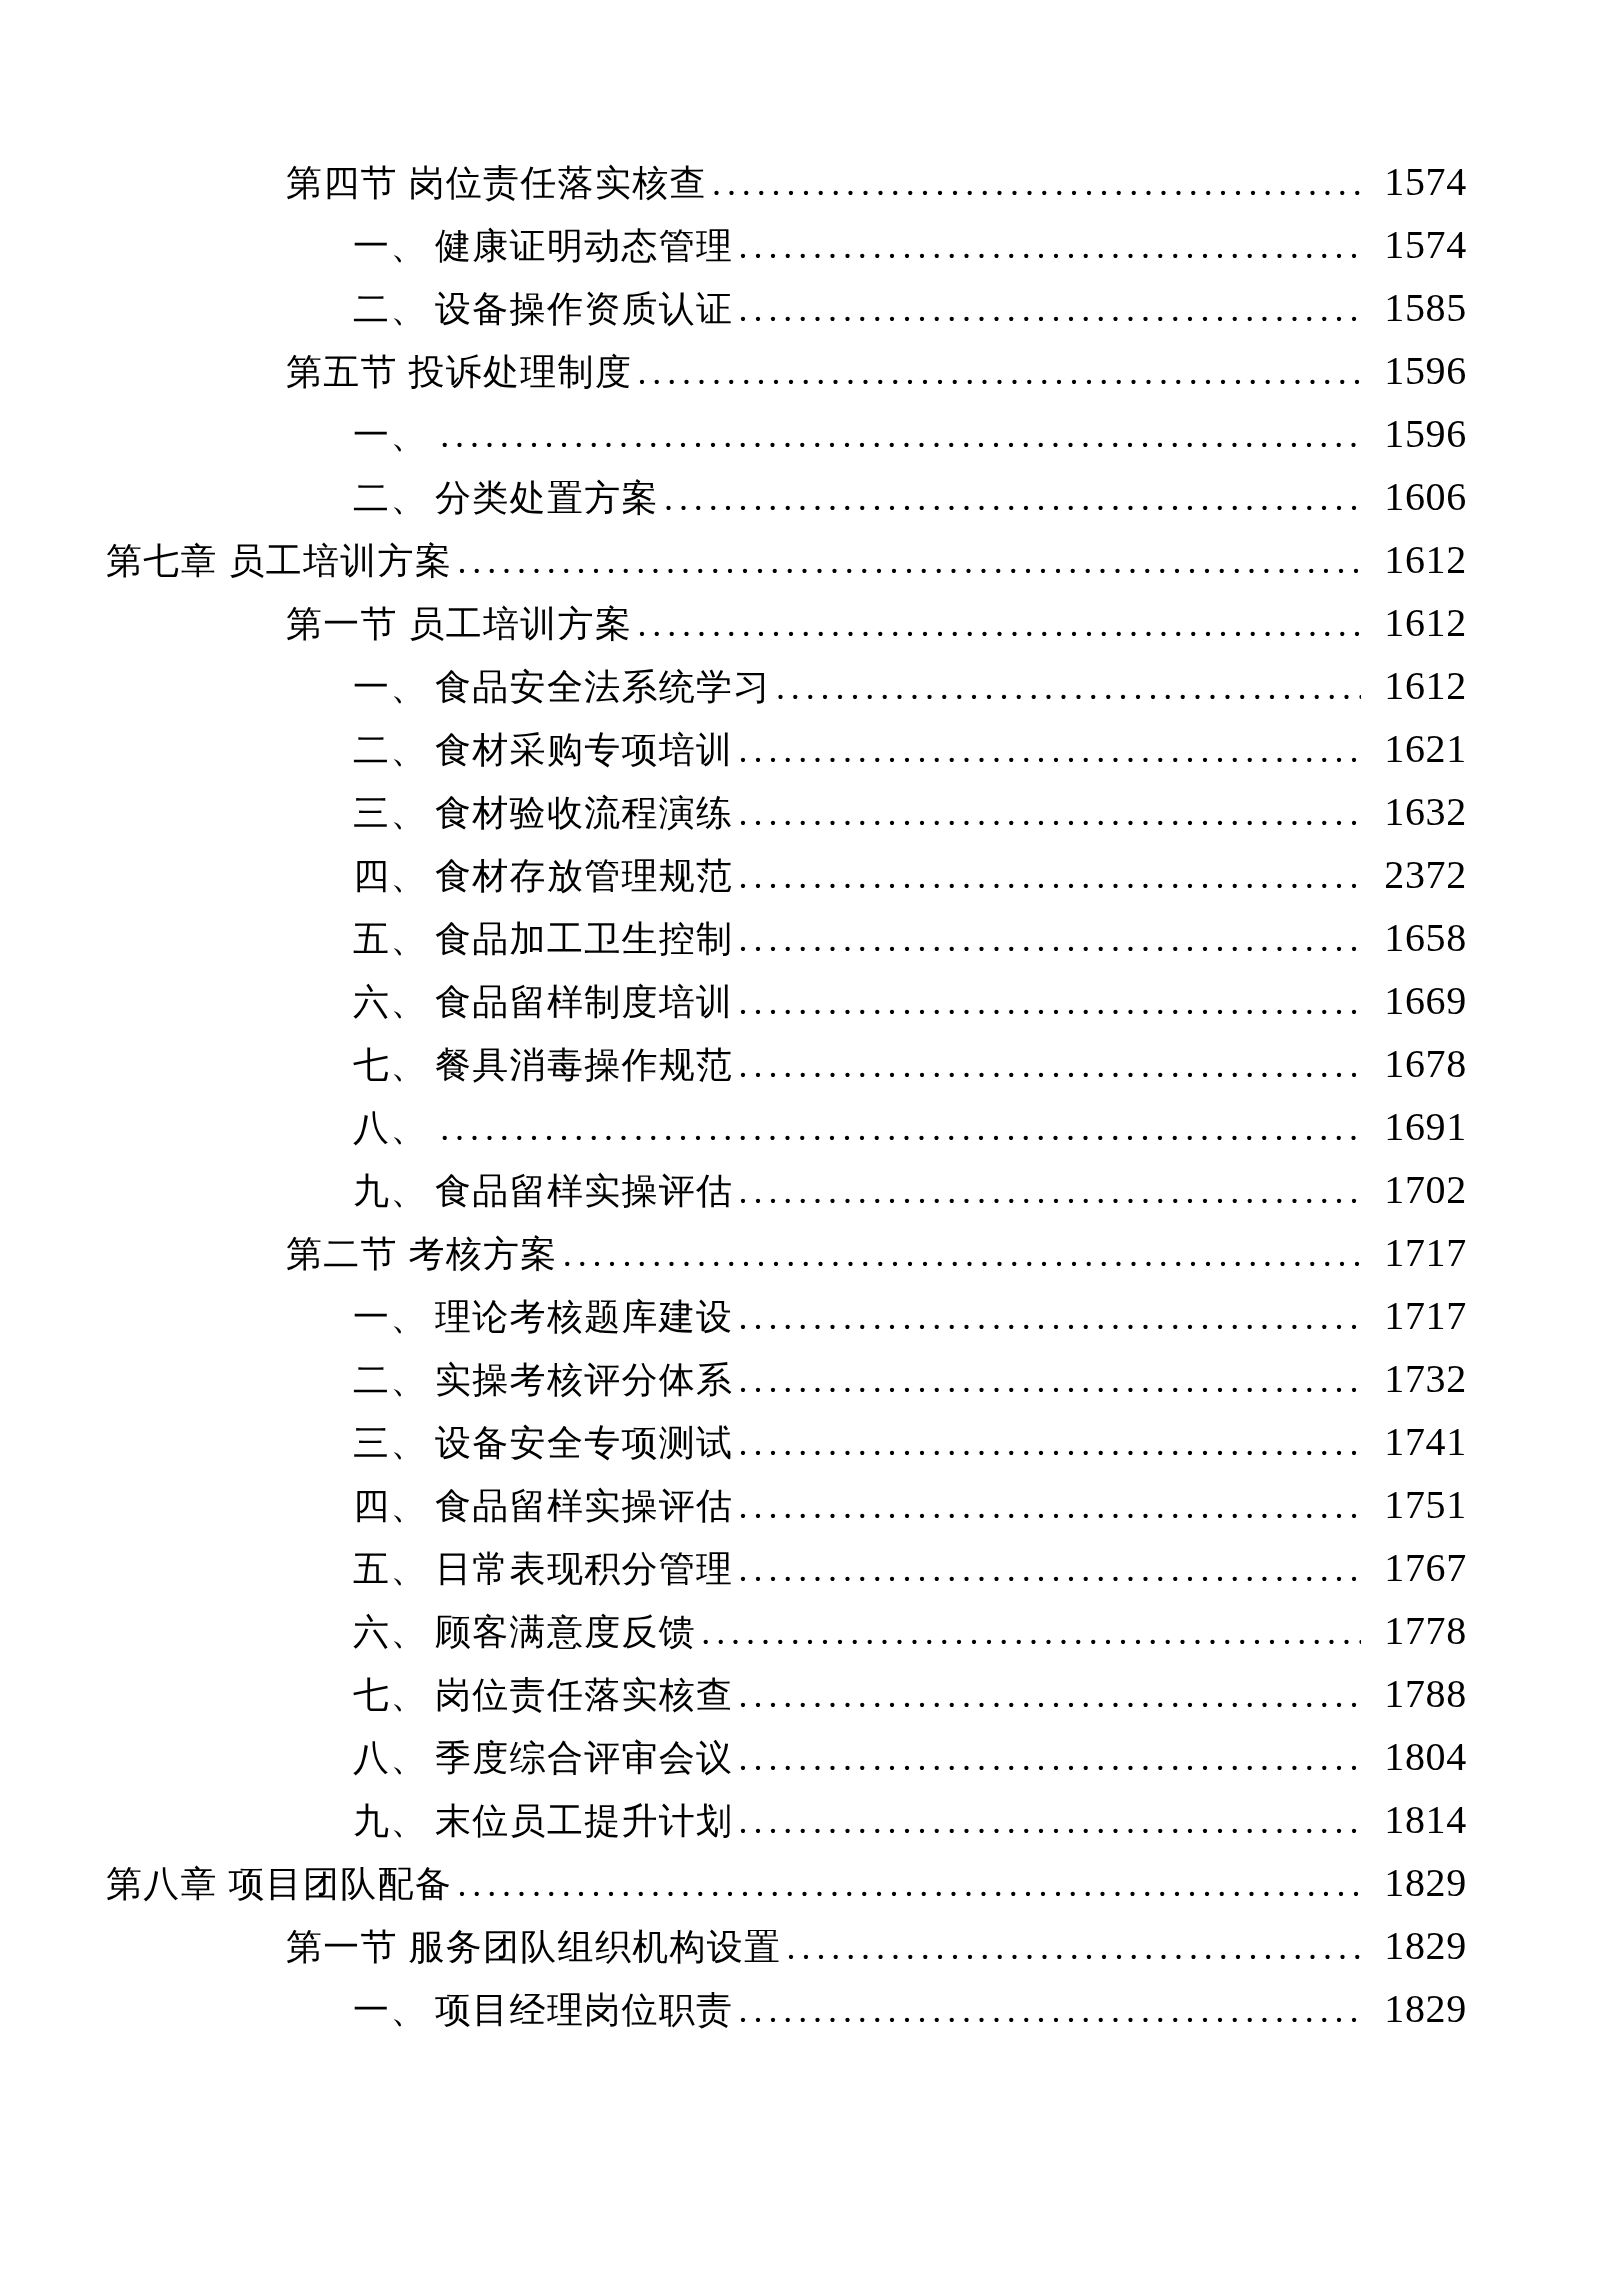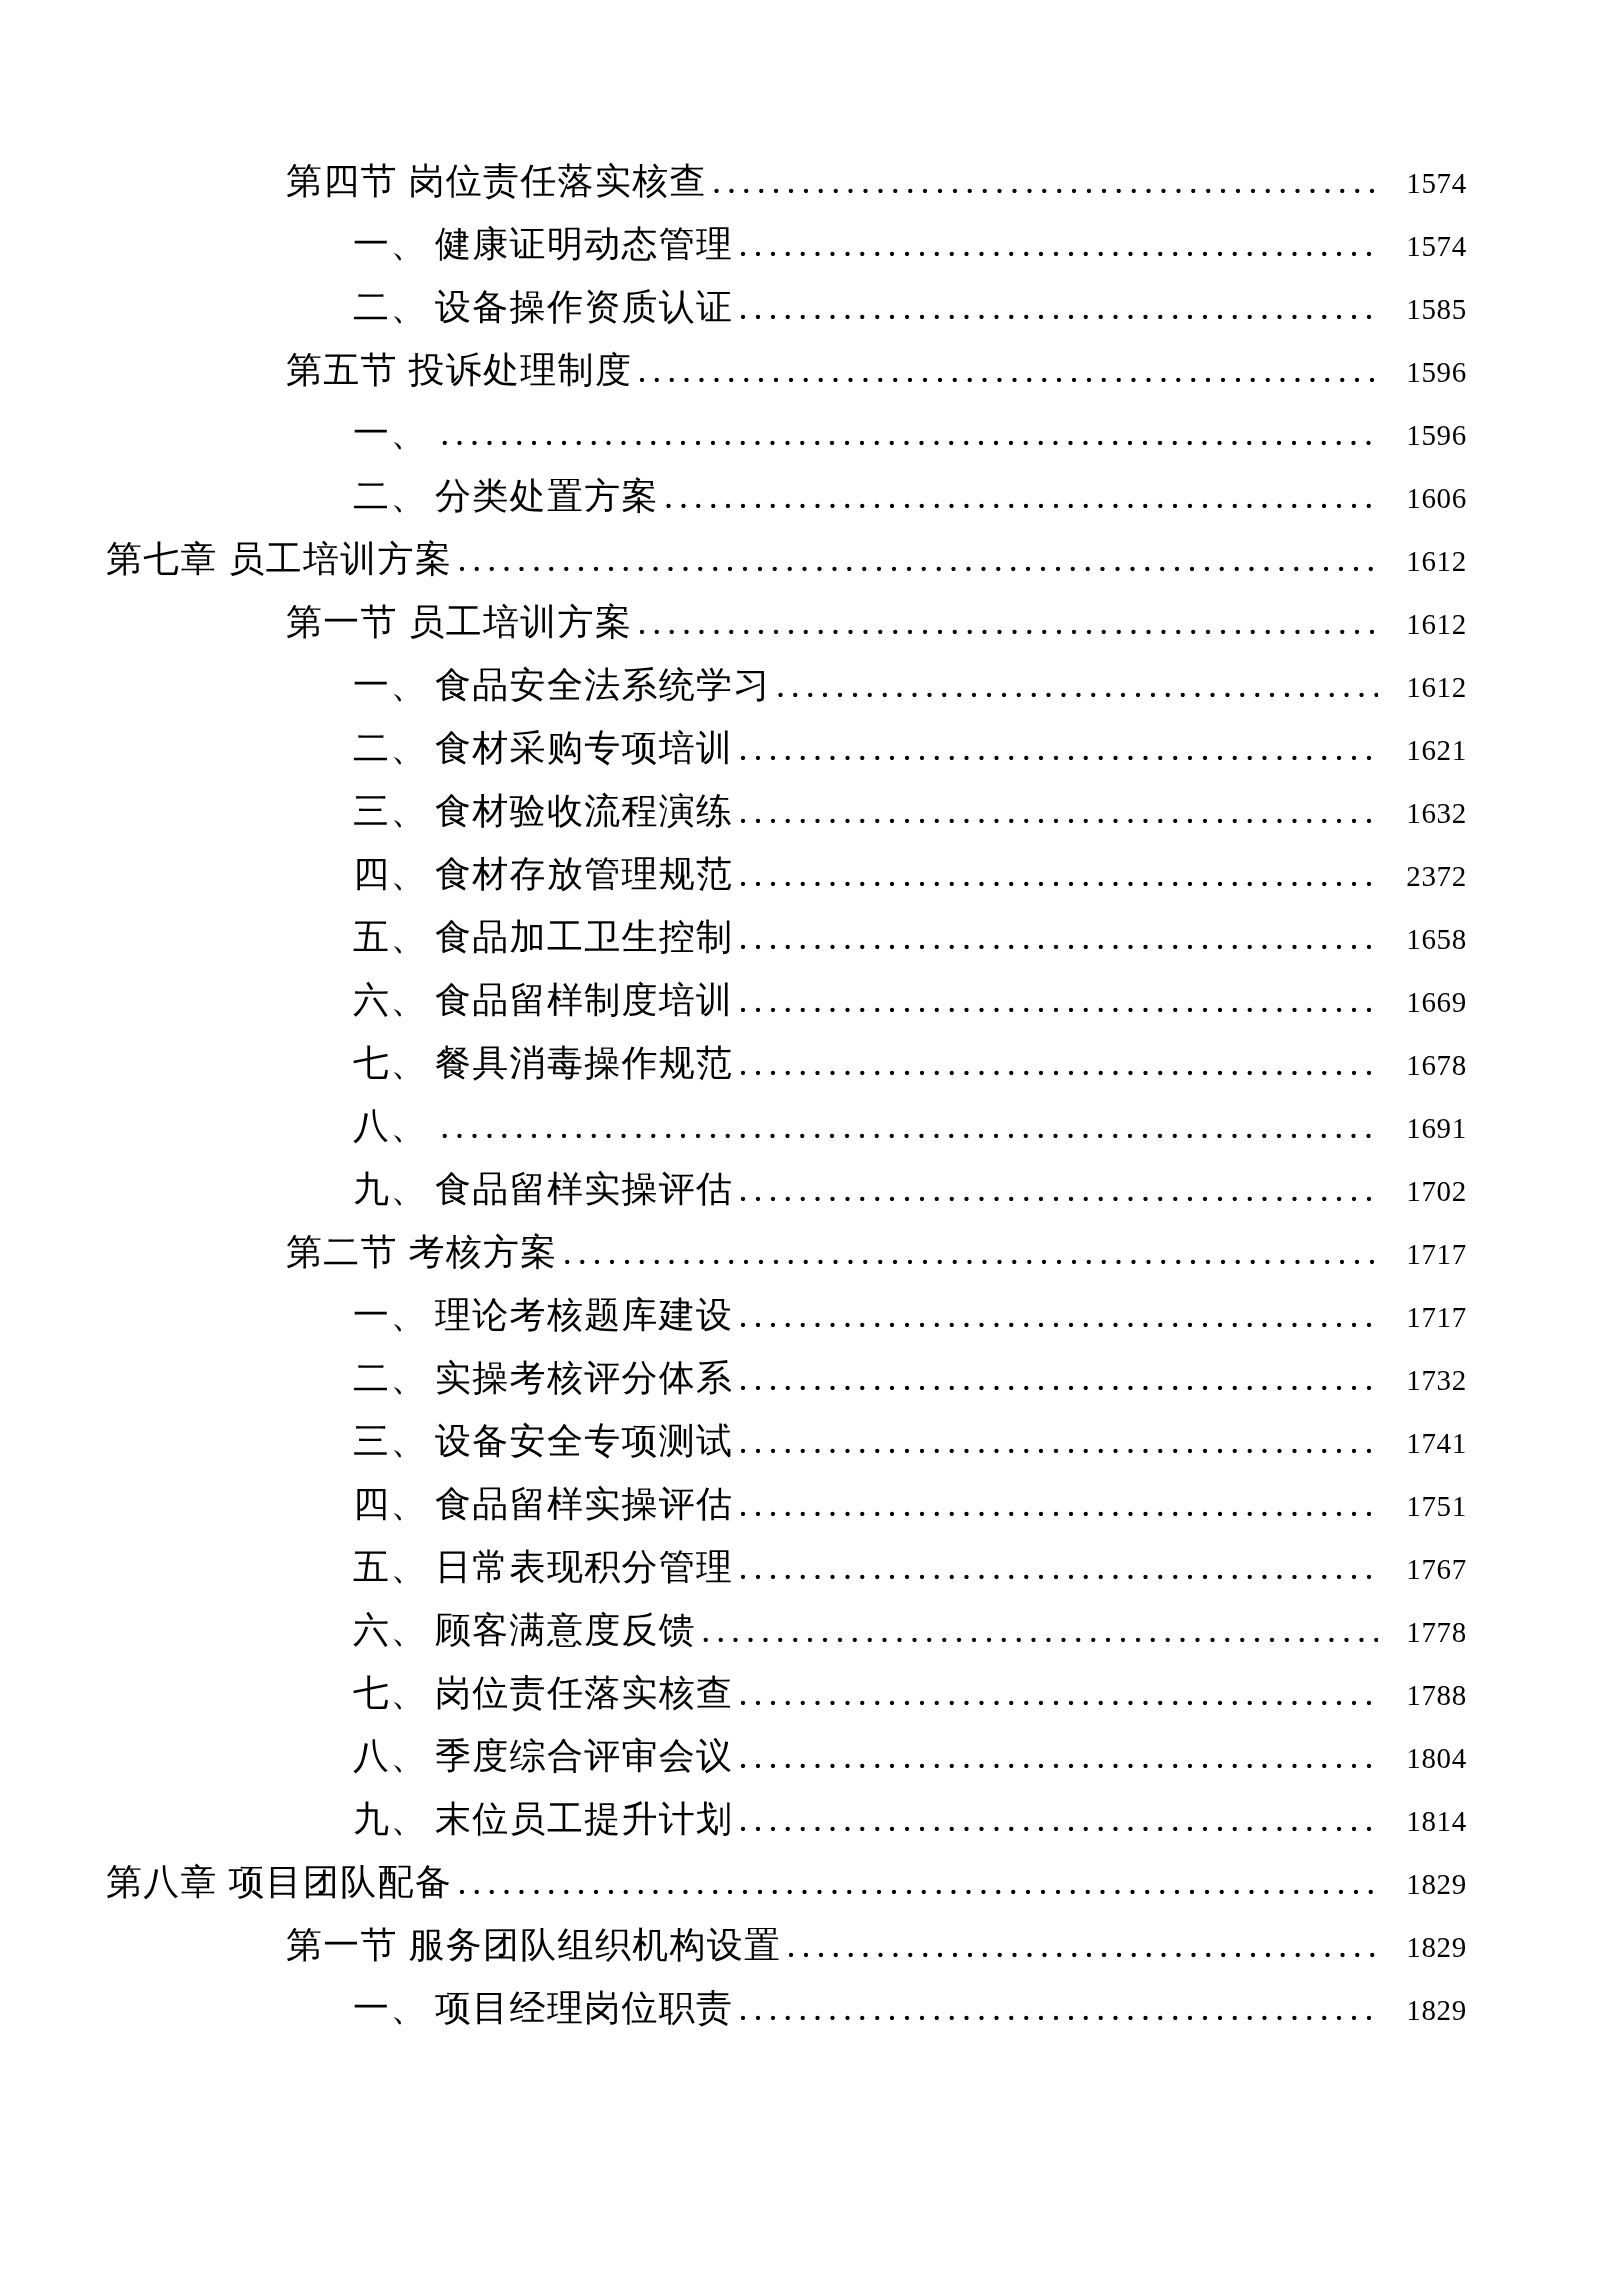--- a/index.html
+++ b/index.html
@@ -52,21 +52,21 @@
     overflow: hidden;
     margin-left: 5.2px;
     letter-spacing: 5.9px;
     font-size: 36px;
   }
   .entry-page {
     flex: none;
     margin-left: 23.6px;
     min-width: 65px;
     text-align: right;
-    font-size: 29px;
+    font-size: 40px;
     letter-spacing: 0.7px;
   }
 </style>
 </head>
 <body>
 
 <div class="page">
   <div class="toc" id="toc-list">
       <div class="toc-row section">
     <span class="entry-label">第四节</span>

